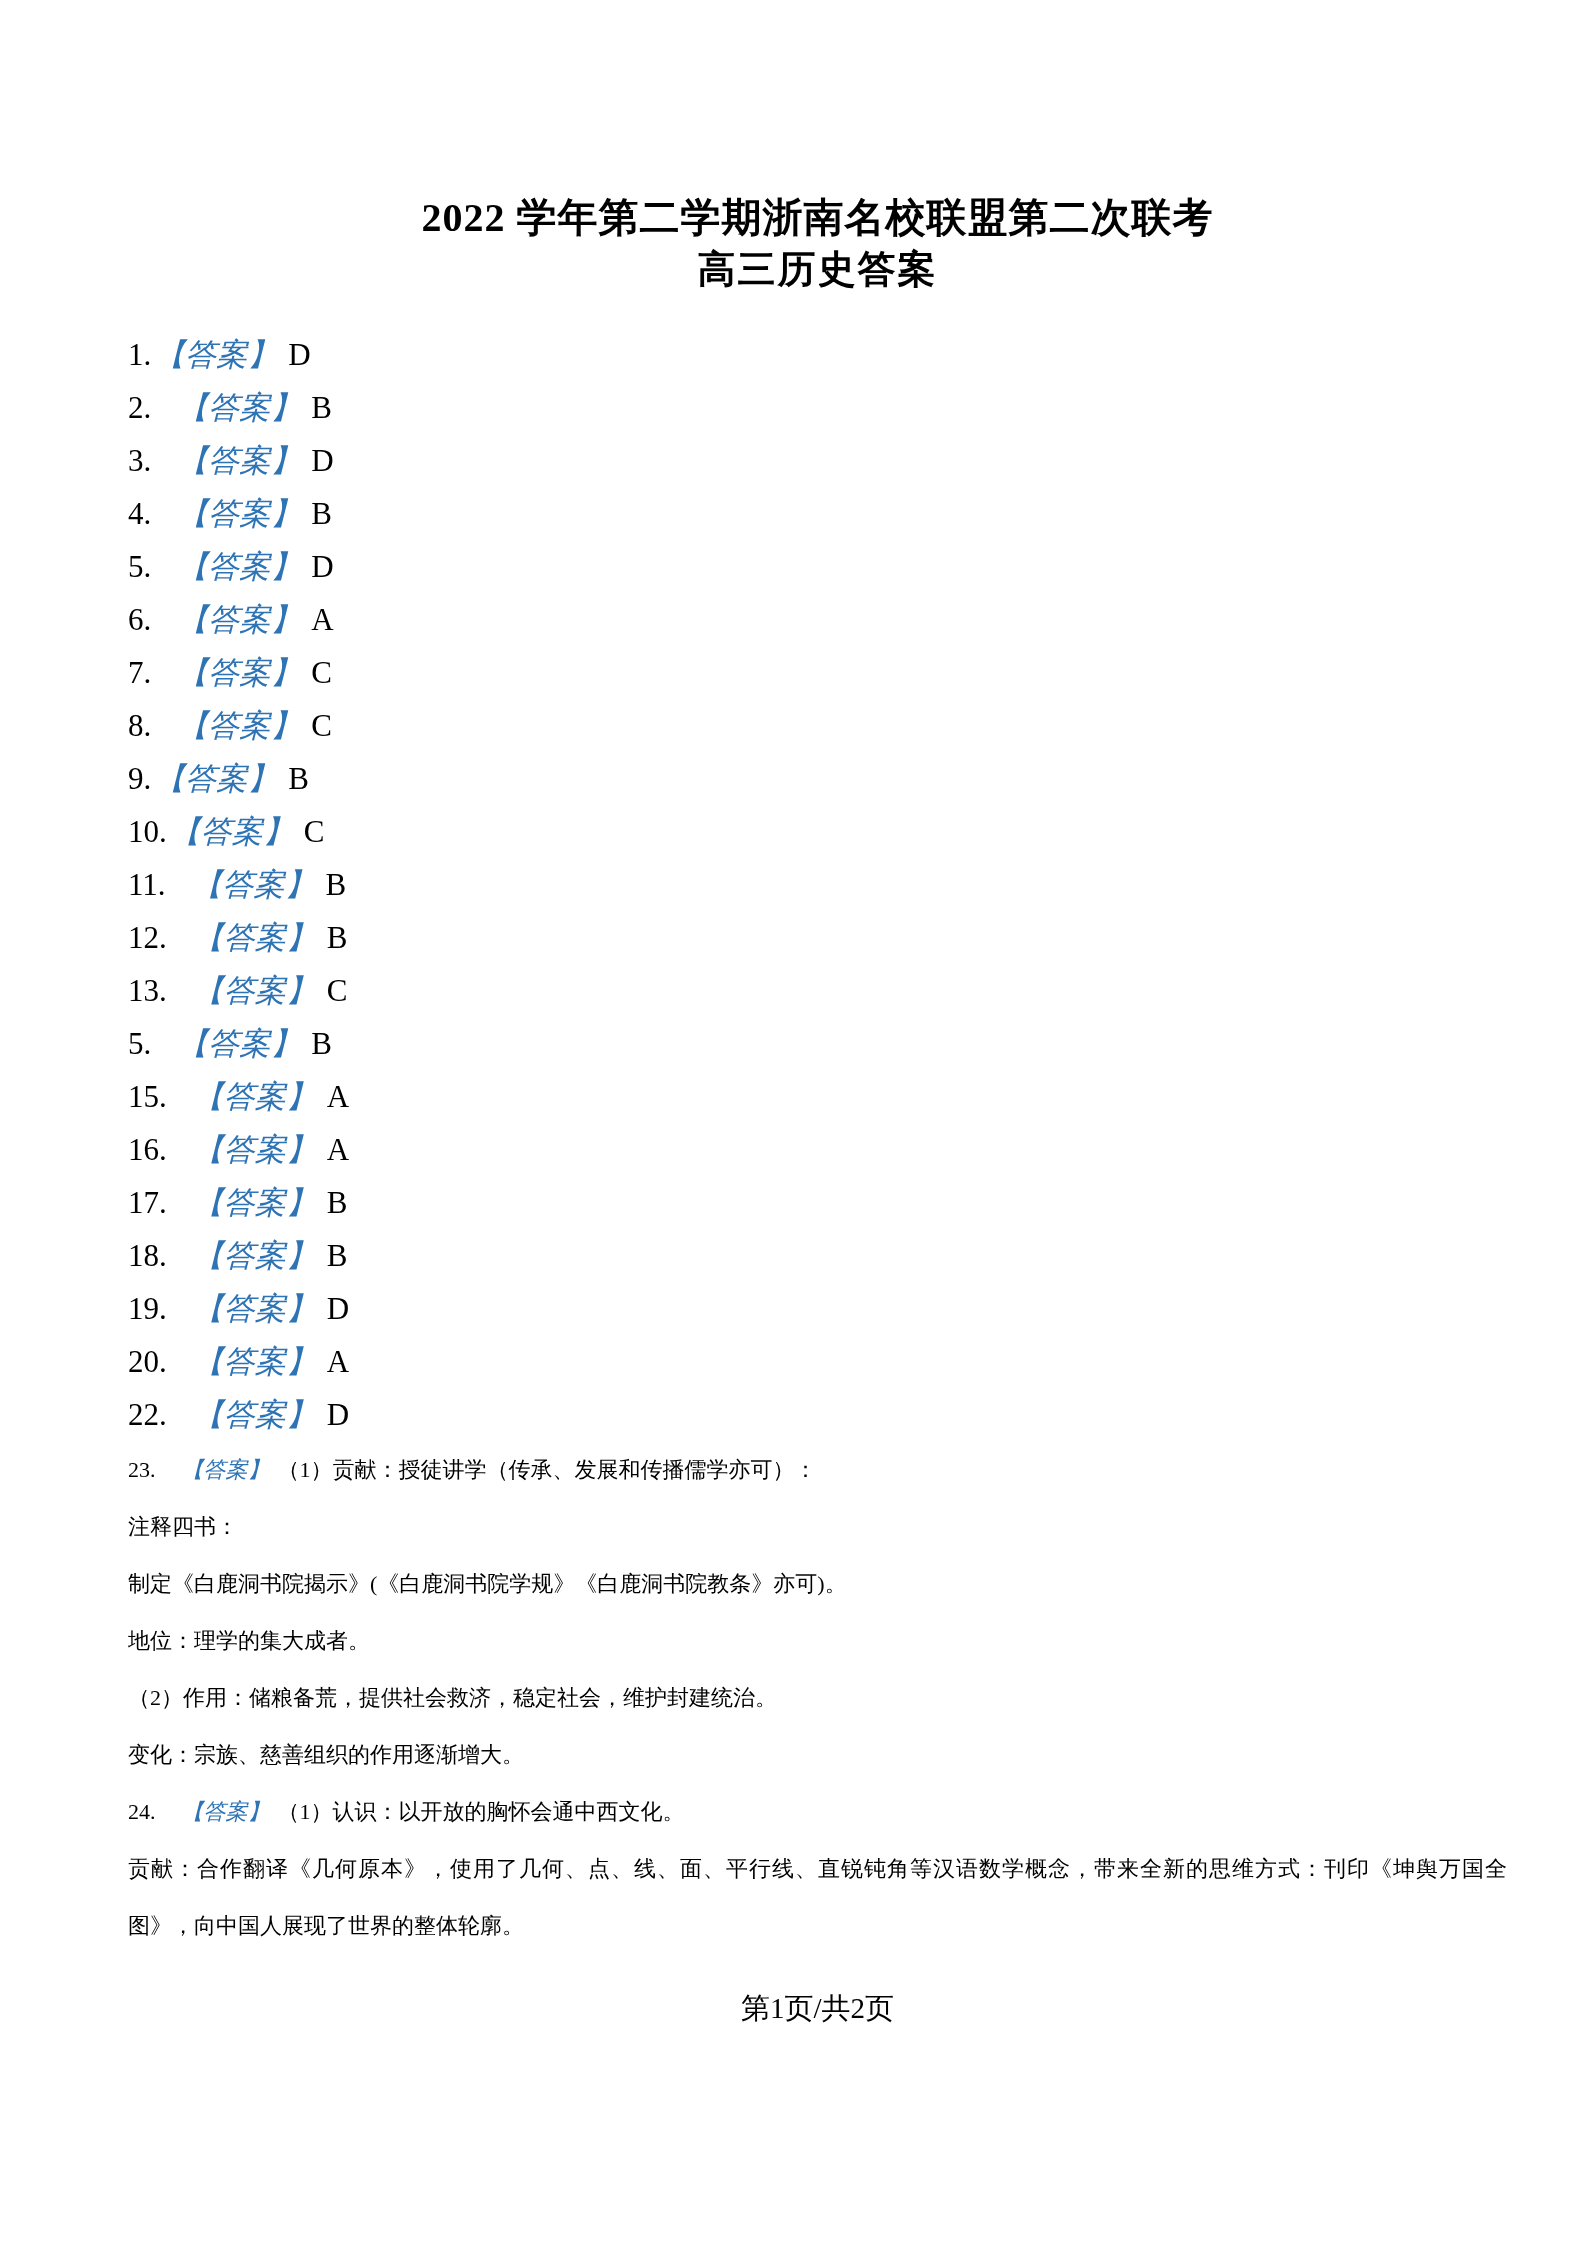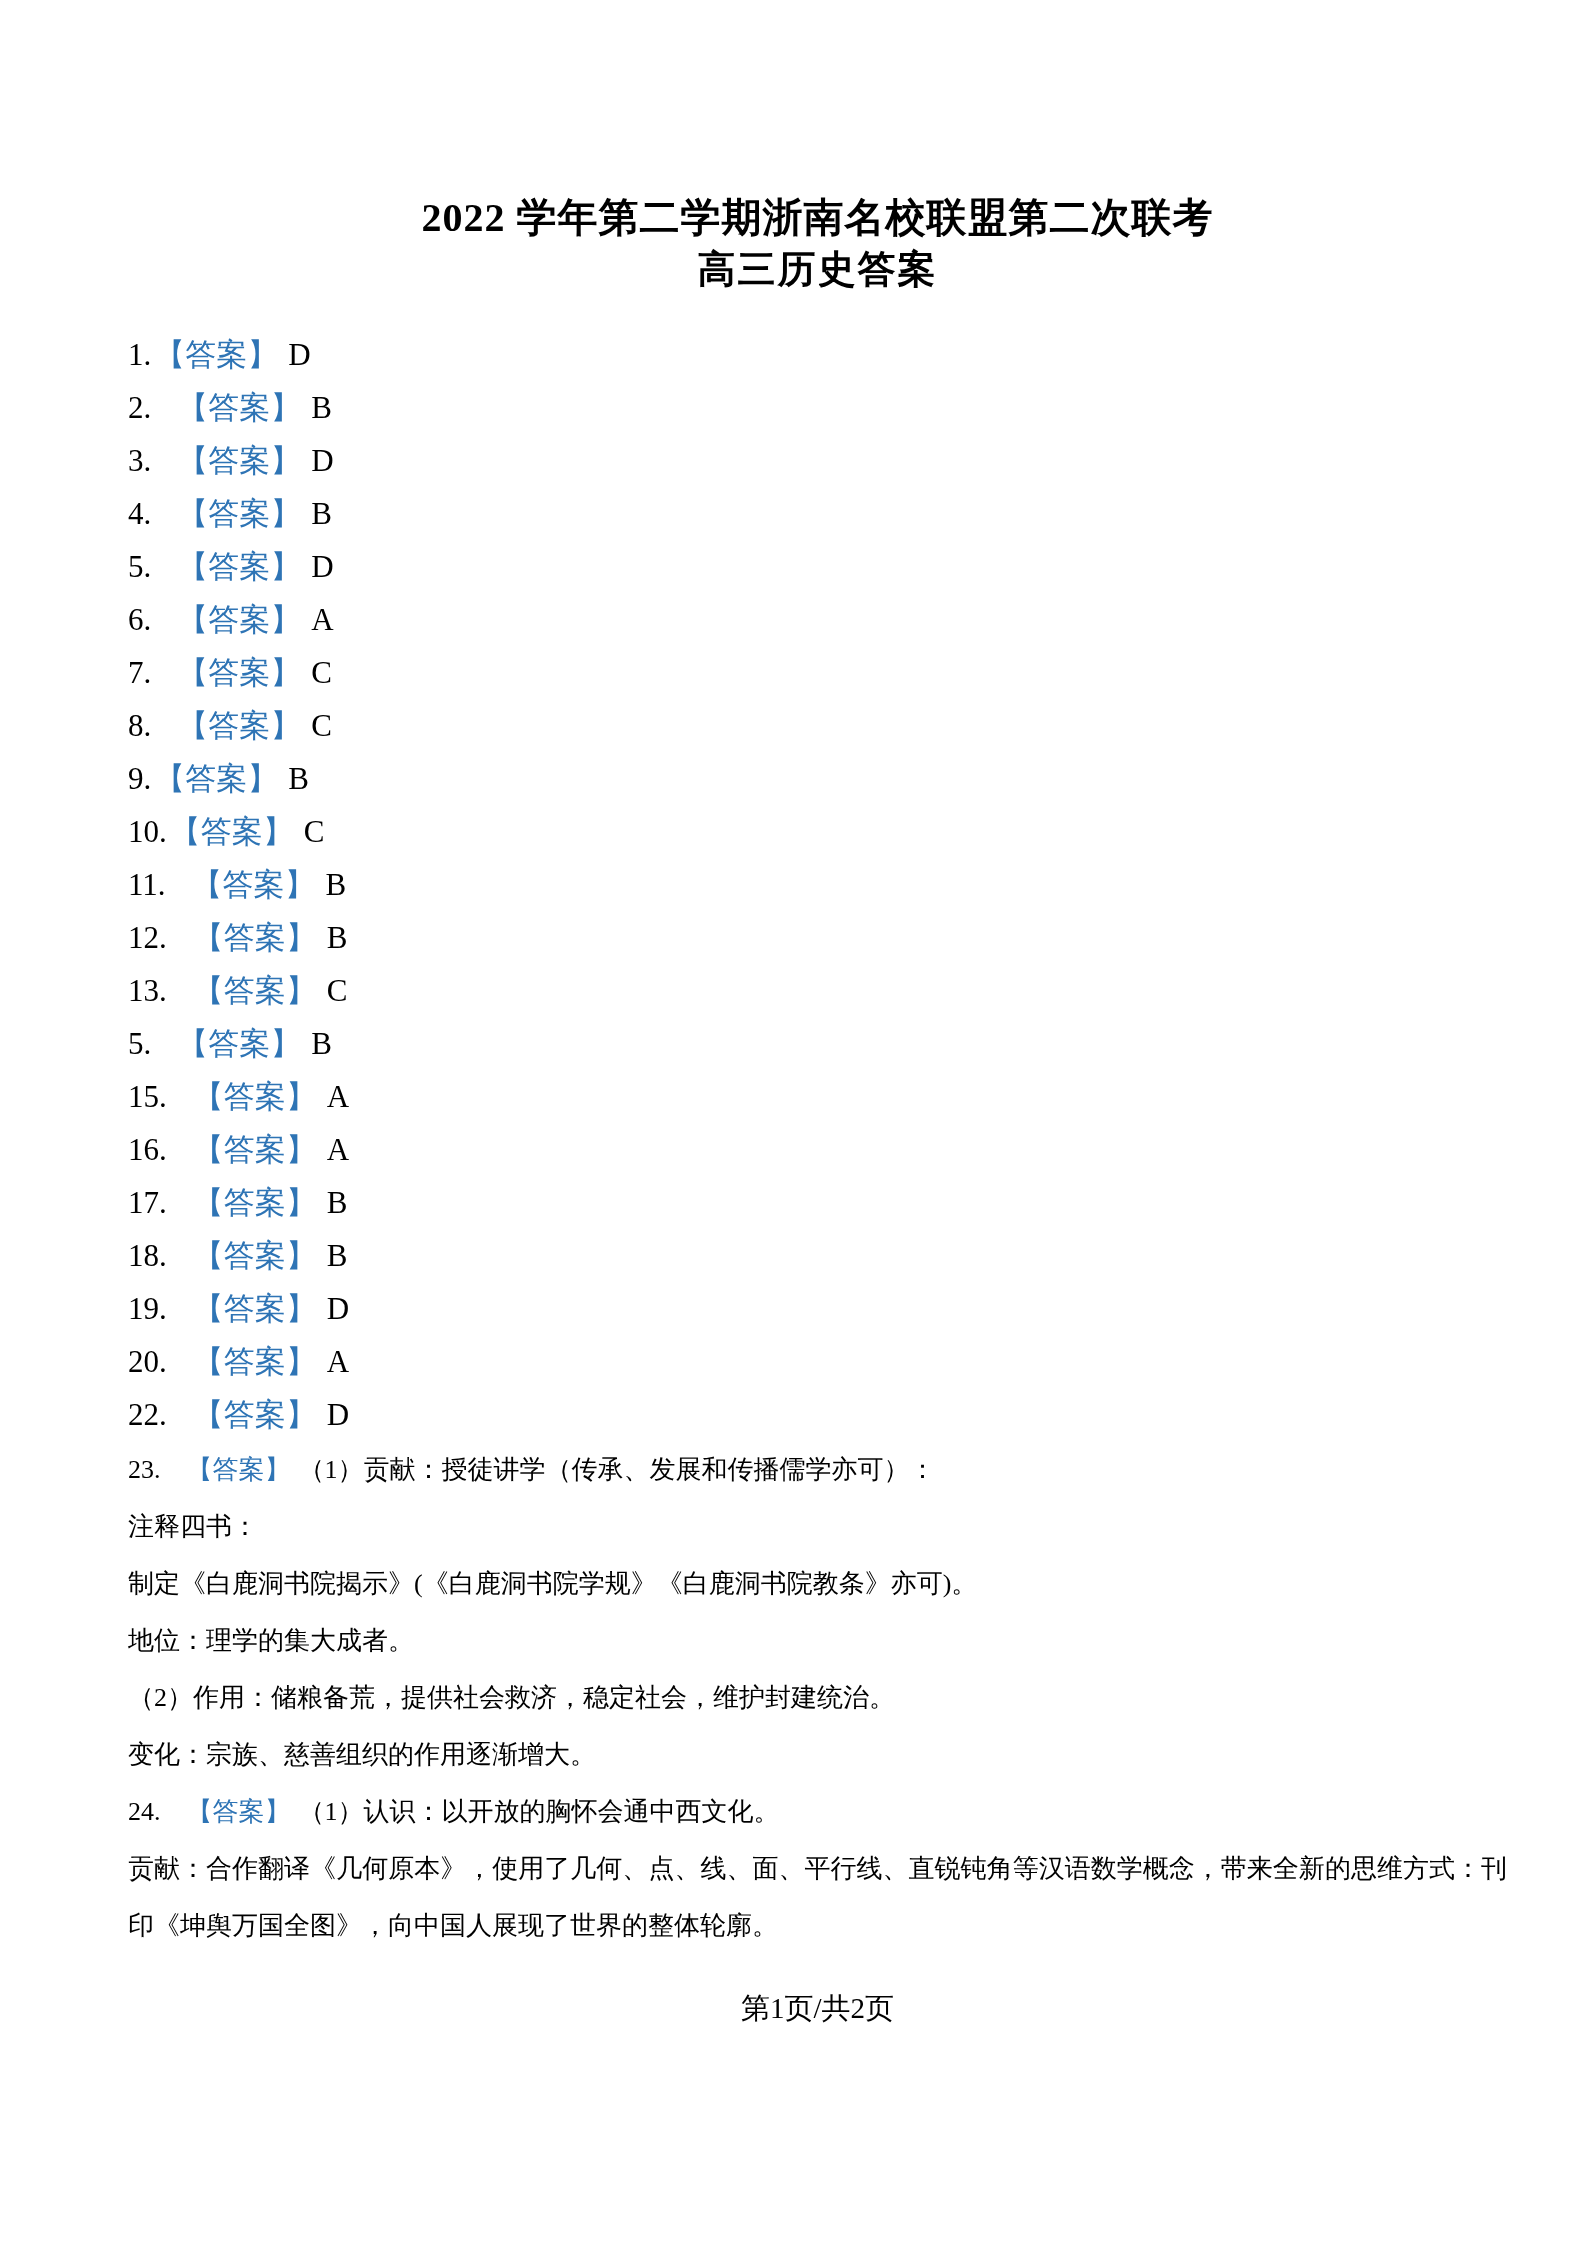--- a/index.html
+++ b/index.html
@@ -39,27 +39,28 @@
     margin-top: 34px;
   }
   .answer-row {
     line-height: 53px;
     font-size: 31px;
     white-space: nowrap;
   }
   .essay .answer-row,
   .essay .body-line {
     line-height: 57px;
-    font-size: 26px;
+    font-size: 22px;
   }
   .num {
     color: #000;
   }
   .label {
     color: var(--accent, #2E74B5);
+    font-style: italic;
   }
   .label.tight { margin-left: 3px; }
   .label.wide  { margin-left: 26px; }
   .letter {
     margin-left: 10px;
     color: #000;
   }
   .essay-intro {
     margin-left: 8px;
   }

